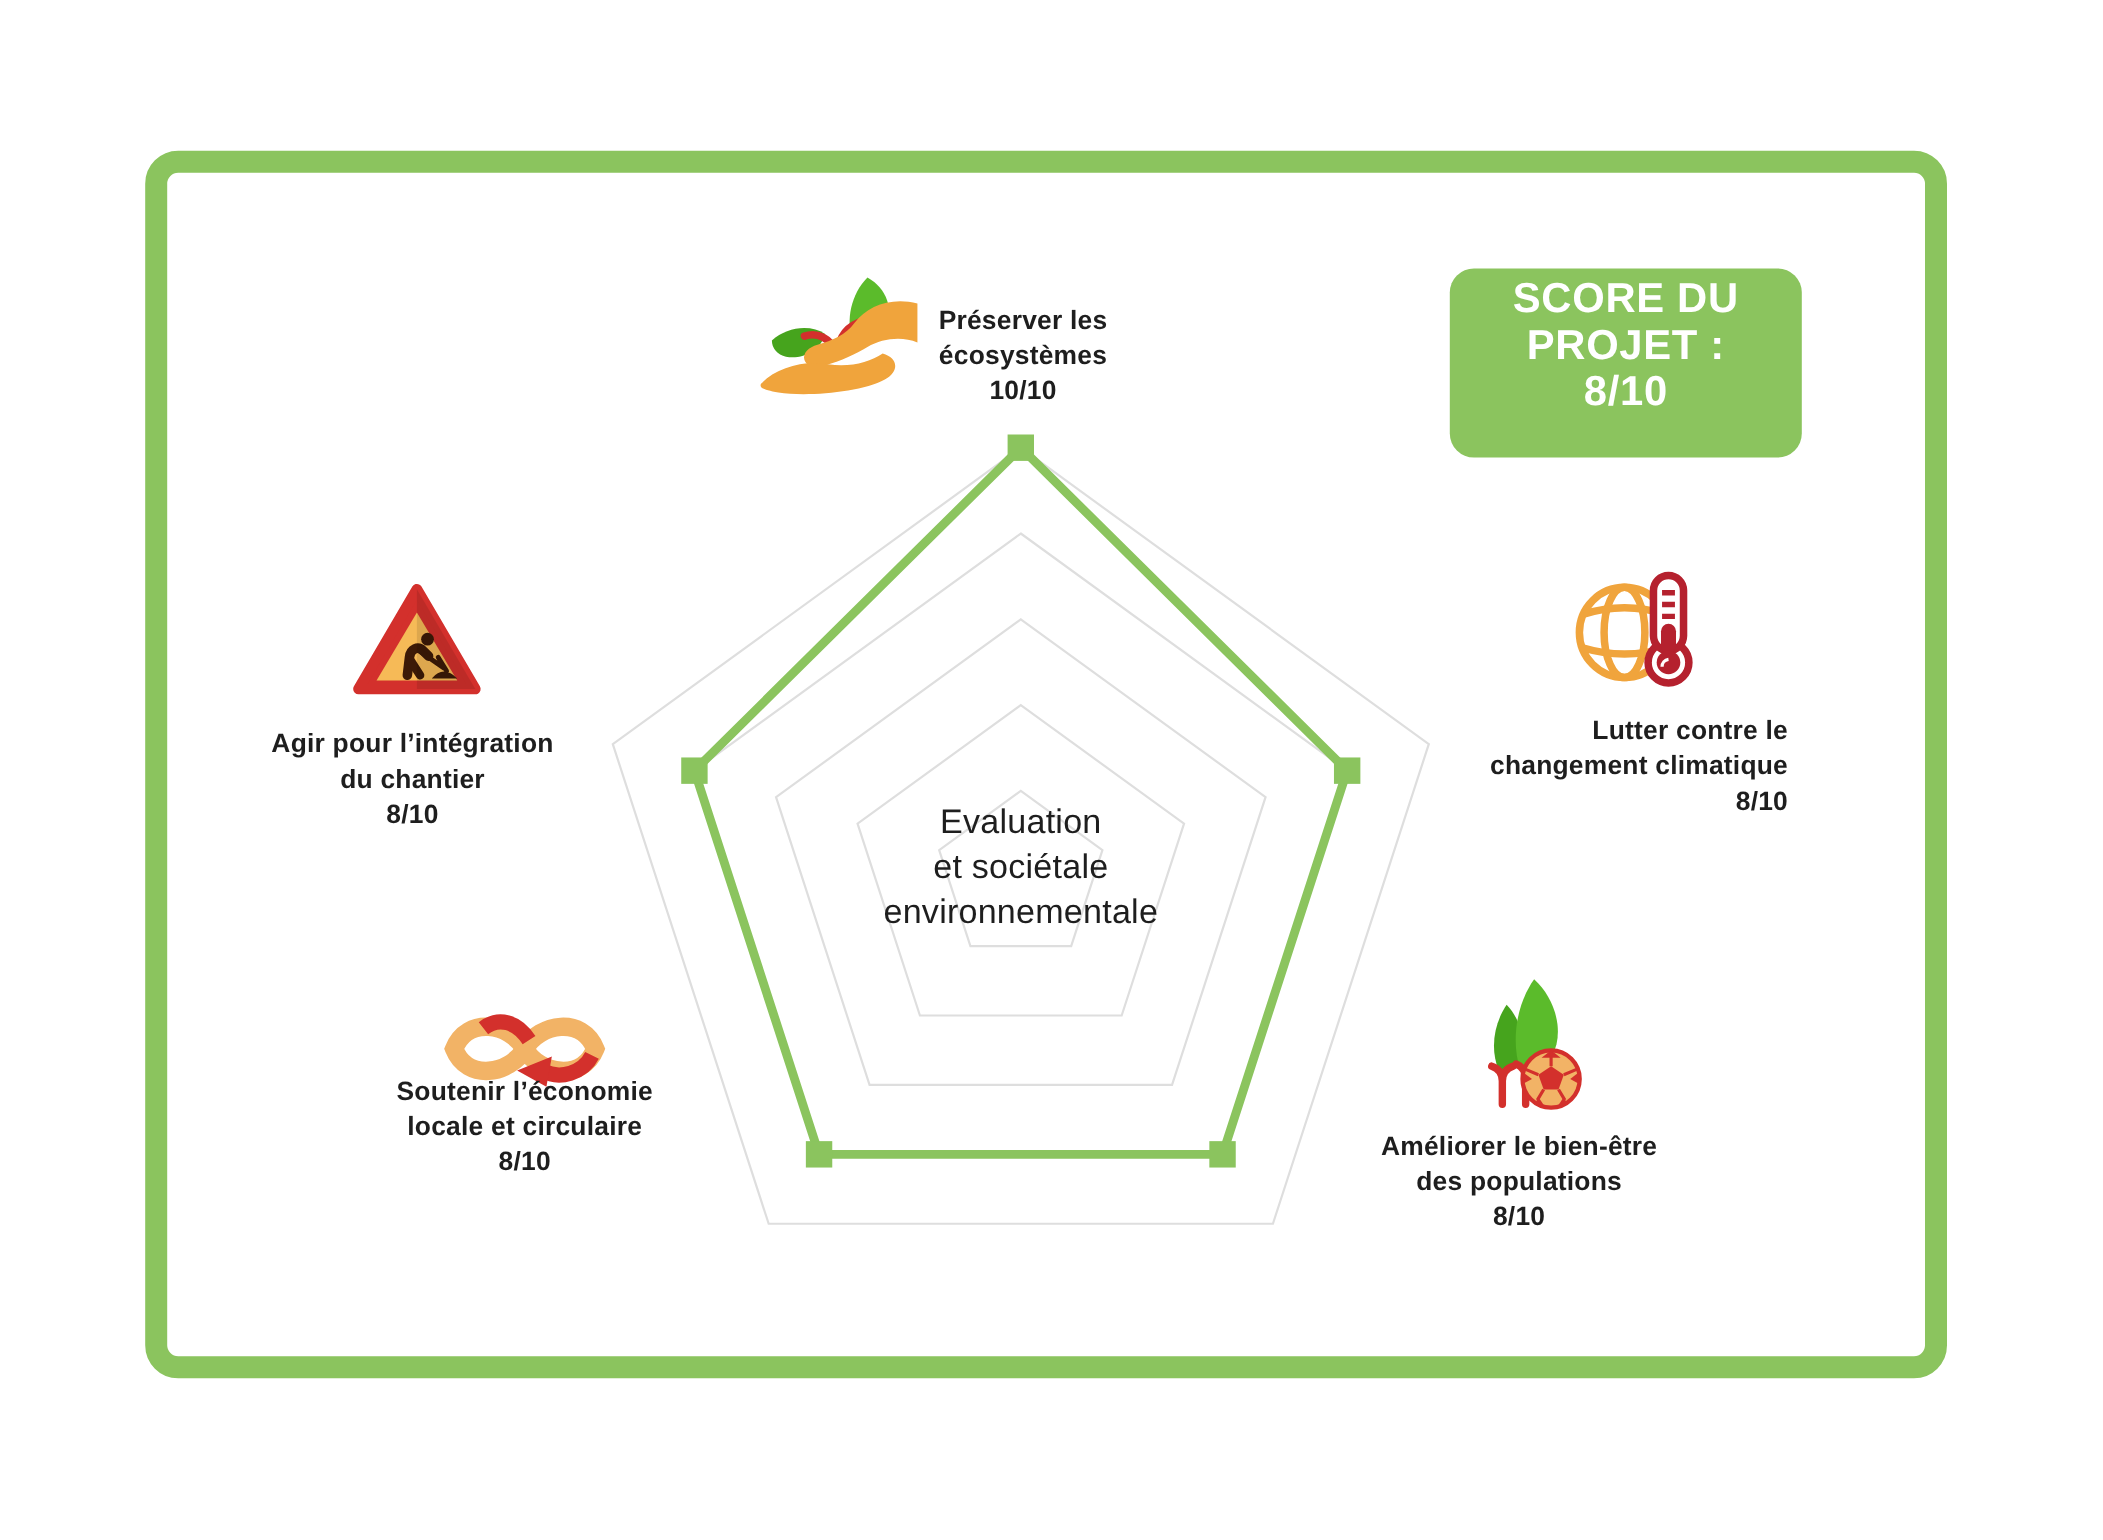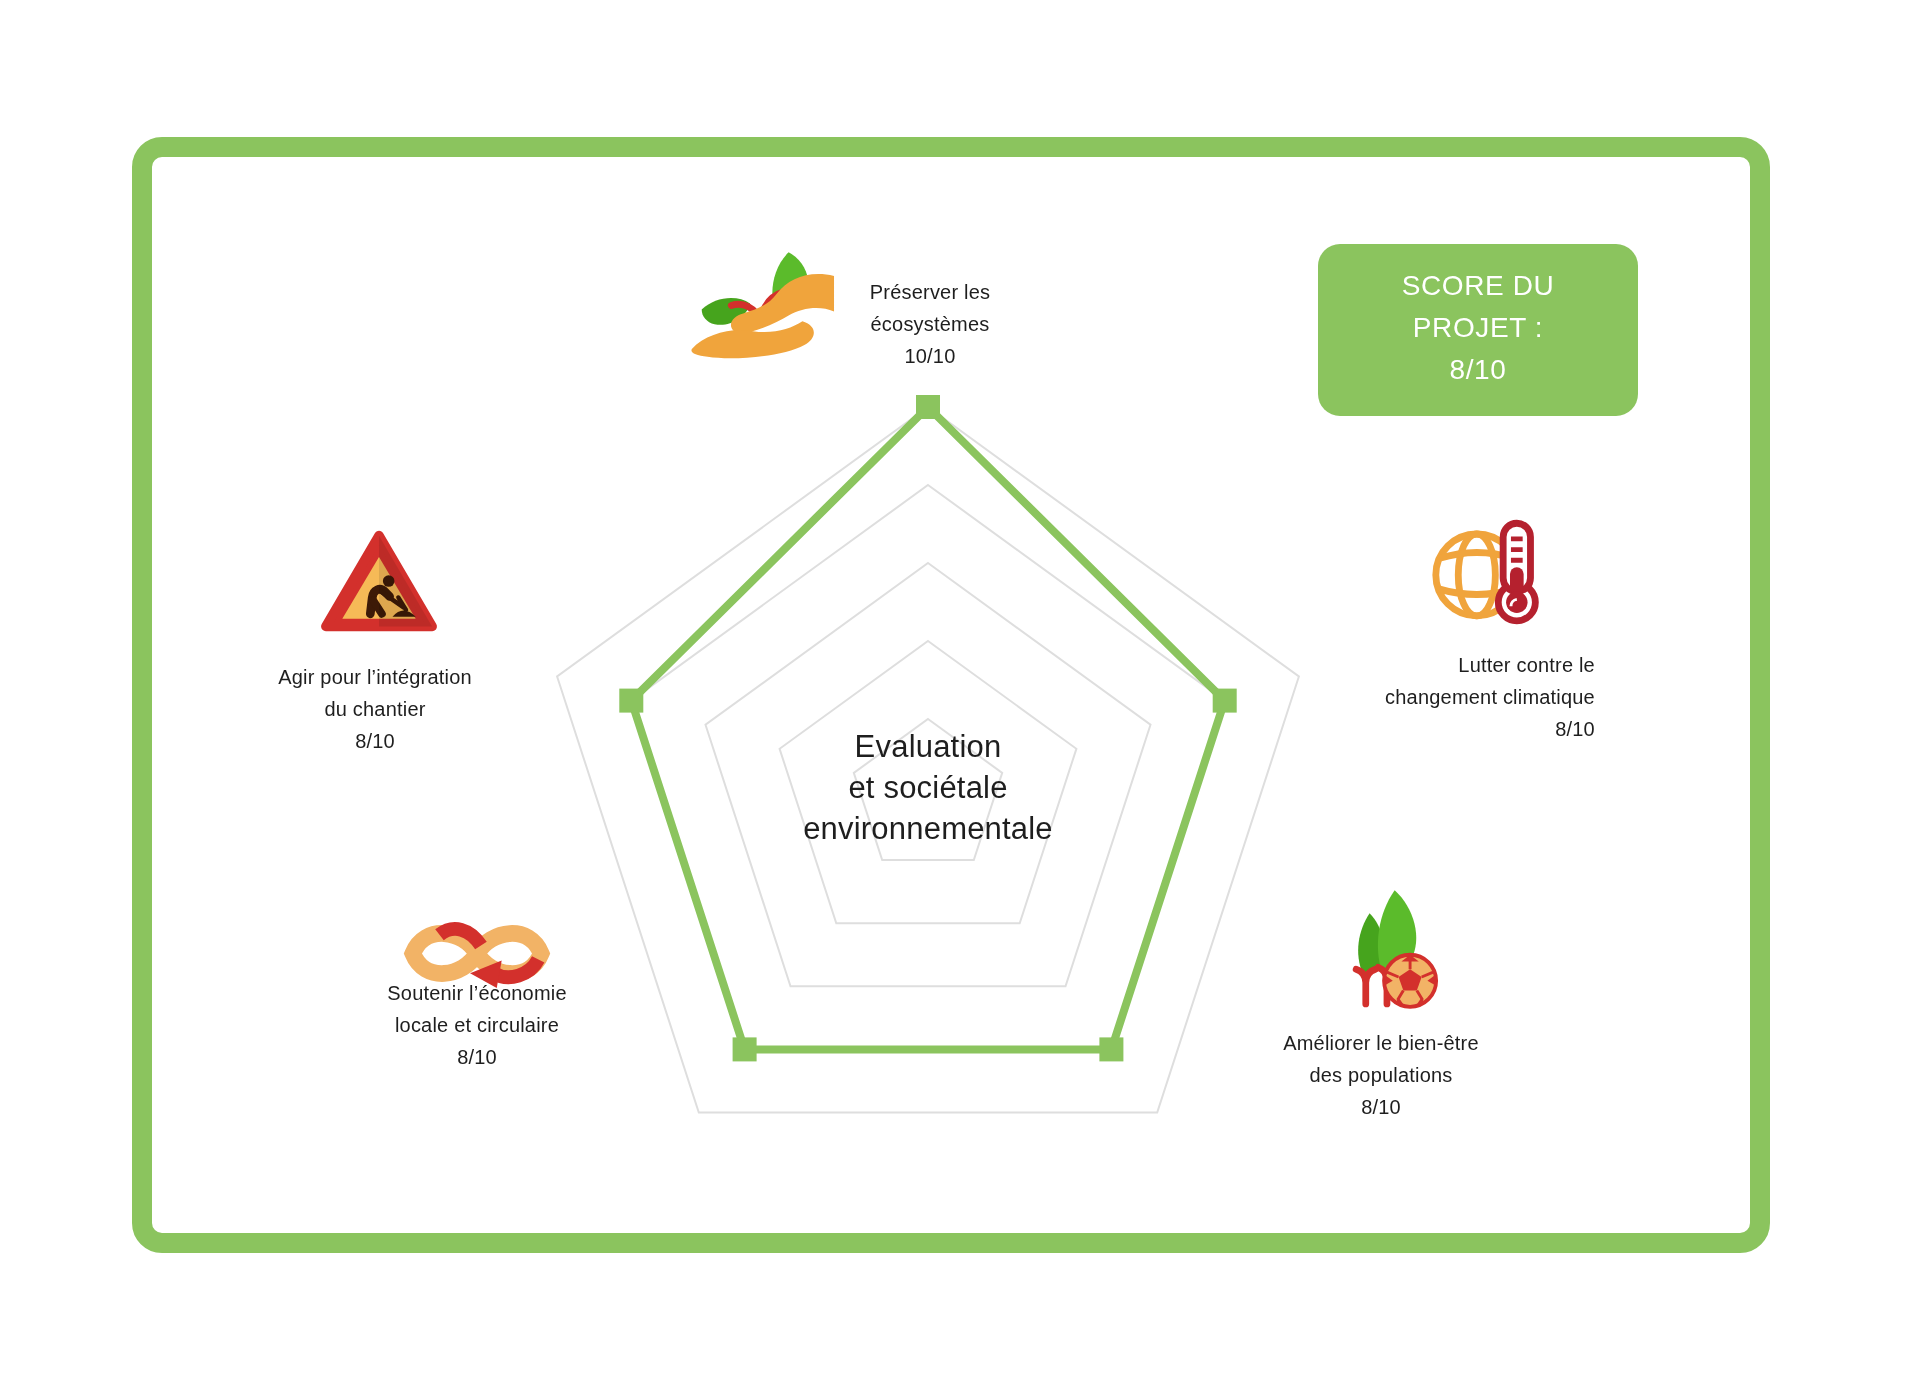--- a/index.html
+++ b/index.html
@@ -14,25 +14,25 @@
   .ring{fill:none;stroke:var(--grid);stroke-width:2px;}
   .series{fill:none;stroke:var(--green);stroke-width:8px;stroke-linejoin:round;}
   .marker{fill:var(--green);}
 
   .center-title{position:absolute;left:928px;top:726px;transform:translateX(-50%);
        width:520px;text-align:center;font-weight:400;font-size:31px;line-height:41px;
        color:var(--text);letter-spacing:.2px;}
 
   .score-box{position:absolute;left:1318px;top:244px;width:320px;height:172px;
        background:var(--green);border-radius:22px;box-sizing:border-box;
-       padding-top:21px;text-align:center;color:var(--white);
-       font-weight:400;font-size:28px;line-height:42px;letter-spacing:.6px;}
+       padding-top:7px;text-align:center;color:var(--white);
+       font-weight:700;font-size:38px;line-height:42px;letter-spacing:.6px;}
 
   .axis-label{position:absolute;transform:translateX(-50%);text-align:center;
-       font-weight:400;font-size:20px;line-height:32px;letter-spacing:.2px;
+       font-weight:700;font-size:24px;line-height:32px;letter-spacing:.2px;
        color:var(--text);white-space:nowrap;}
 
   .icon{position:absolute;}
 
   
   .f-orange{fill:var(--orange);}        .s-orange{stroke:var(--orange);}
   .f-leaf1{fill:var(--leaf1);}          .f-leaf2{fill:var(--leaf2);}
   .f-red{fill:var(--red);}              .s-red{stroke:var(--red);}
   .f-darkred{fill:var(--darkred);}      .s-darkred{stroke:var(--darkred);}
   .s-lightorange{stroke:var(--lightorange);}

